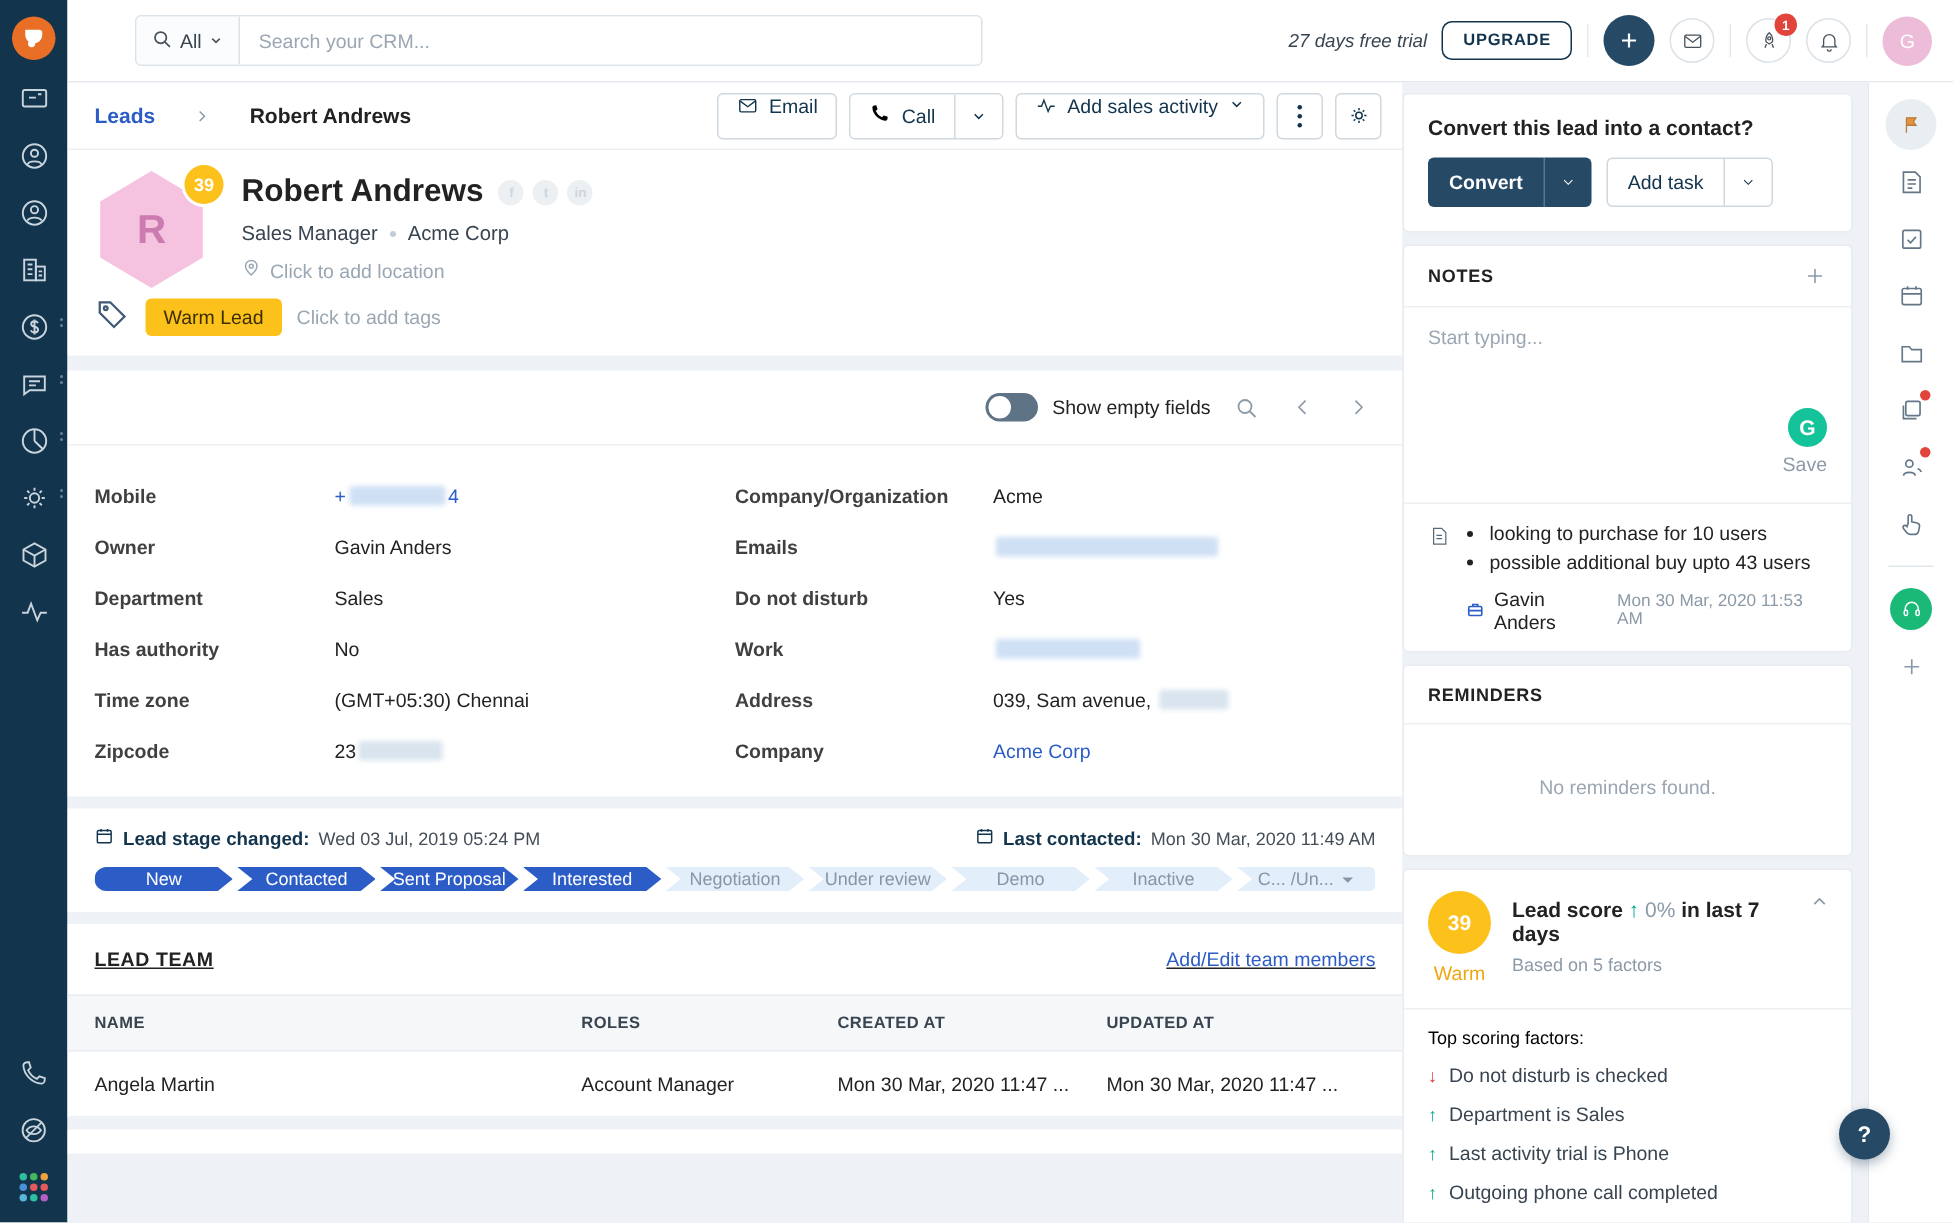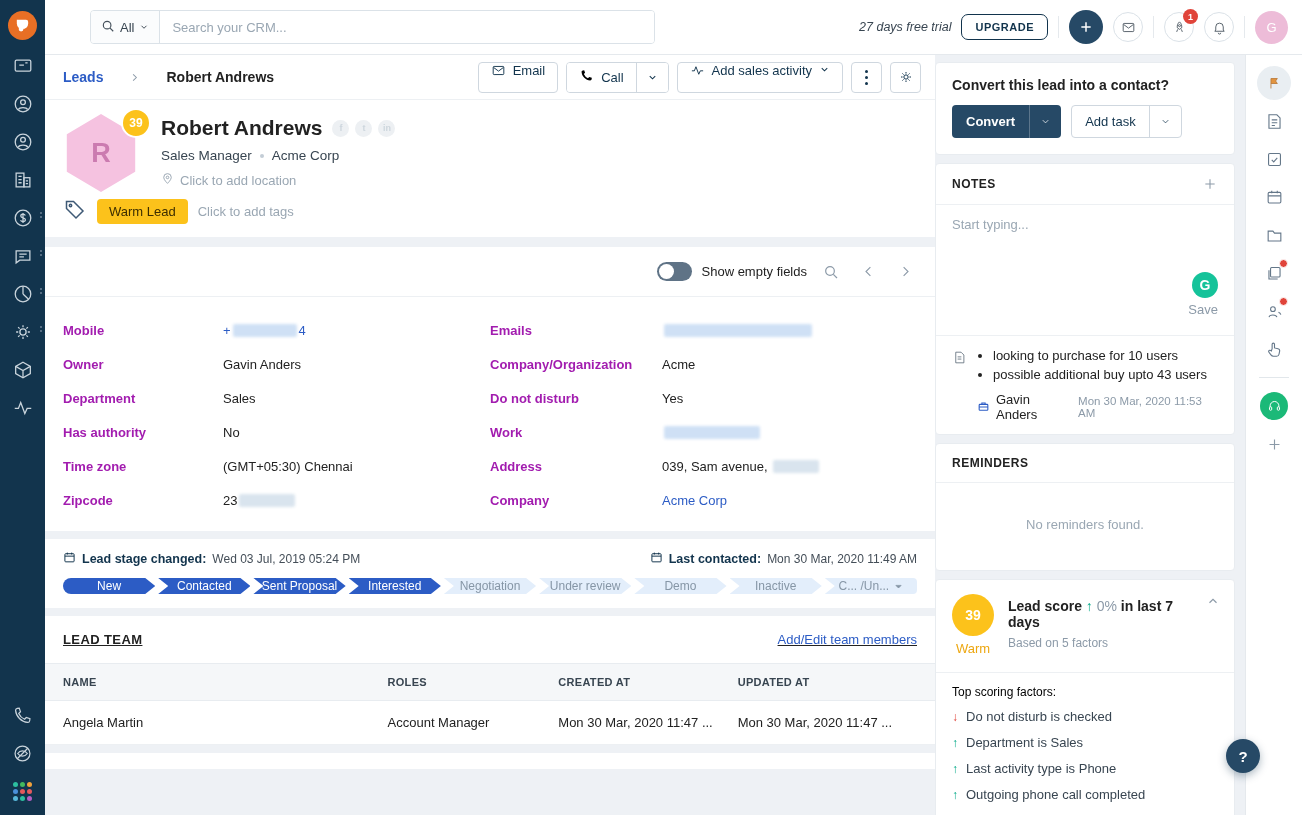--- a/index.html
+++ b/index.html
@@ -81,21 +81,21 @@
   .dtop { height:50px; display:flex; align-items:center; justify-content:flex-end; gap:16px; padding:0 22px; border-bottom:1px solid #edf0f3; }
   .tgl { width:35px; height:19px; border-radius:10px; background:#5f7386; position:relative; cursor:pointer; flex:none; }
   .tgl i { position:absolute; left:2px; top:2px; width:15px; height:15px; background:#fff; border-radius:50%; }
   .tgllabel { color:#222; margin-left:-6px; }
   .dnav { display:flex; gap:22px; color:#8c9aa8; }
   .dnav span { cursor:pointer; display:flex; }
   .fields { display:flex; padding:16px 18px 0; }
   .fcol { flex:1; display:flex; flex-direction:column; }
   .frow { display:grid; grid-template-columns:160px 1fr; align-items:center; height:34px; }
   .fcol.right .frow { grid-template-columns:172px 1fr; }
-  .flabel { font-weight:700; color:#a21caf; font-size:13px; }
+  .flabel { font-weight:700; color:#404040; font-size:13px; }
   .fval { color:#222; }
   .fval.link { color:#2c5cc5; cursor:pointer; }
   .mask { display:inline-block; height:13px; border-radius:2px; background:#cfe0f5; filter:blur(1.6px); vertical-align:-2px; margin:0 2px; }
   .mask.gray { background:#d9e4ee; }
 
   
   .stagecard { margin-bottom:8px; padding:12px 18px 14px; }
   .stagedates { display:flex; justify-content:space-between; align-items:center; }
   .sd { display:flex; align-items:center; gap:6px; font-size:12.5px; }
   .sd b { color:#12344d; }
@@ -498,26 +498,26 @@
                 <span class="flabel">Time zone</span>
                 <span class="fval">(GMT+05:30) Chennai</span>
               </div>
               <div class="frow">
                 <span class="flabel">Zipcode</span>
                 <span class="fval"><span>23</span><span class="mask gray" style="width:56px"></span></span>
               </div>
             </div>
             <div class="fcol right">
               <div class="frow">
+                <span class="flabel">Company/Organization</span>
+                <span class="fval">Acme</span>
+              </div>
+              <div class="frow">
                 <span class="flabel">Emails</span>
                 <span class="fval link"><span class="mask" style="width:148px"></span></span>
-              </div>
-              <div class="frow">
-                <span class="flabel">Company/Organization</span>
-                <span class="fval">Acme</span>
               </div>
               <div class="frow">
                 <span class="flabel">Do not disturb</span>
                 <span class="fval">Yes</span>
               </div>
               <div class="frow">
                 <span class="flabel">Work</span>
                 <span class="fval"><span class="mask" style="width:96px"></span></span>
               </div>
               <div class="frow">
@@ -690,21 +690,21 @@
             <div class="factor">
                 <span class="arr down">↓</span>
                 <span>Do not disturb is checked</span>
               </div>
             <div class="factor">
                 <span class="arr up">↑</span>
                 <span>Department is Sales</span>
               </div>
             <div class="factor">
                 <span class="arr up">↑</span>
-                <span>Last activity type is Phone</span>
+                <span>Last activity trial is Phone</span>
               </div>
             <div class="factor">
                 <span class="arr up">↑</span>
                 <span>Outgoing phone call completed</span>
               </div>
             <div class="factor">
                 <span class="arr up">↑</span>
                 <span>Lead details updated</span>
               </div>
           </div>

